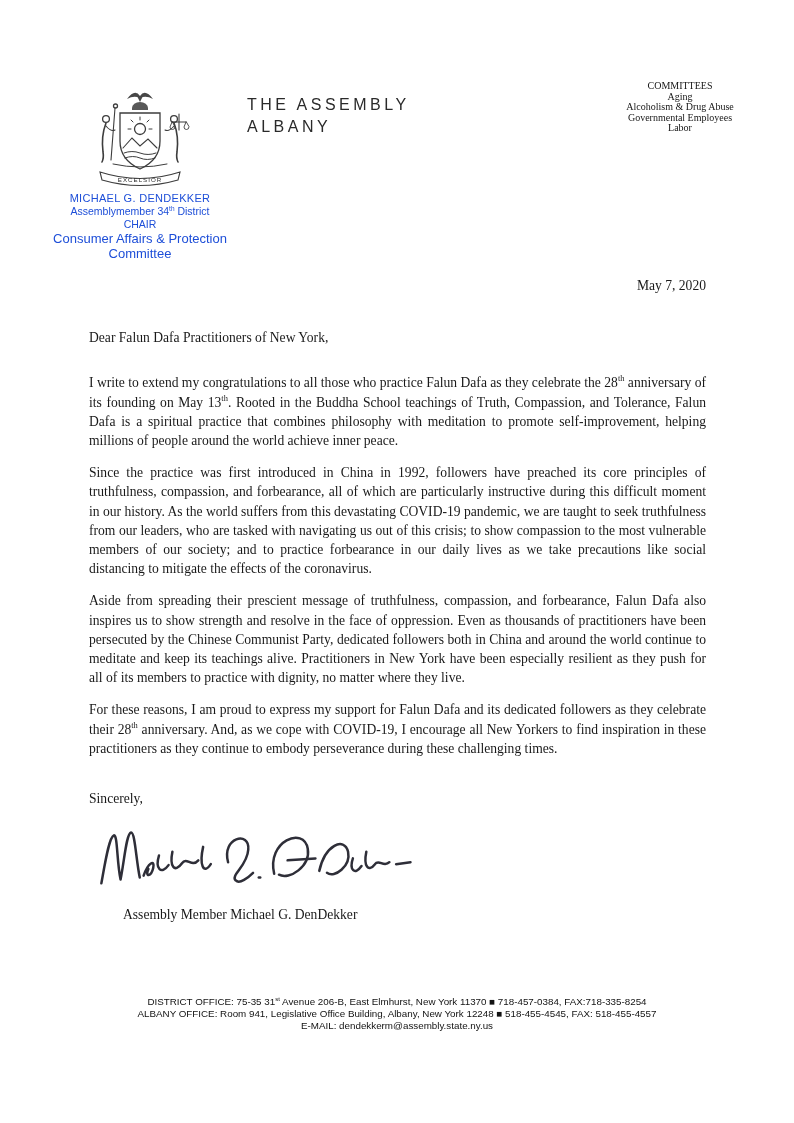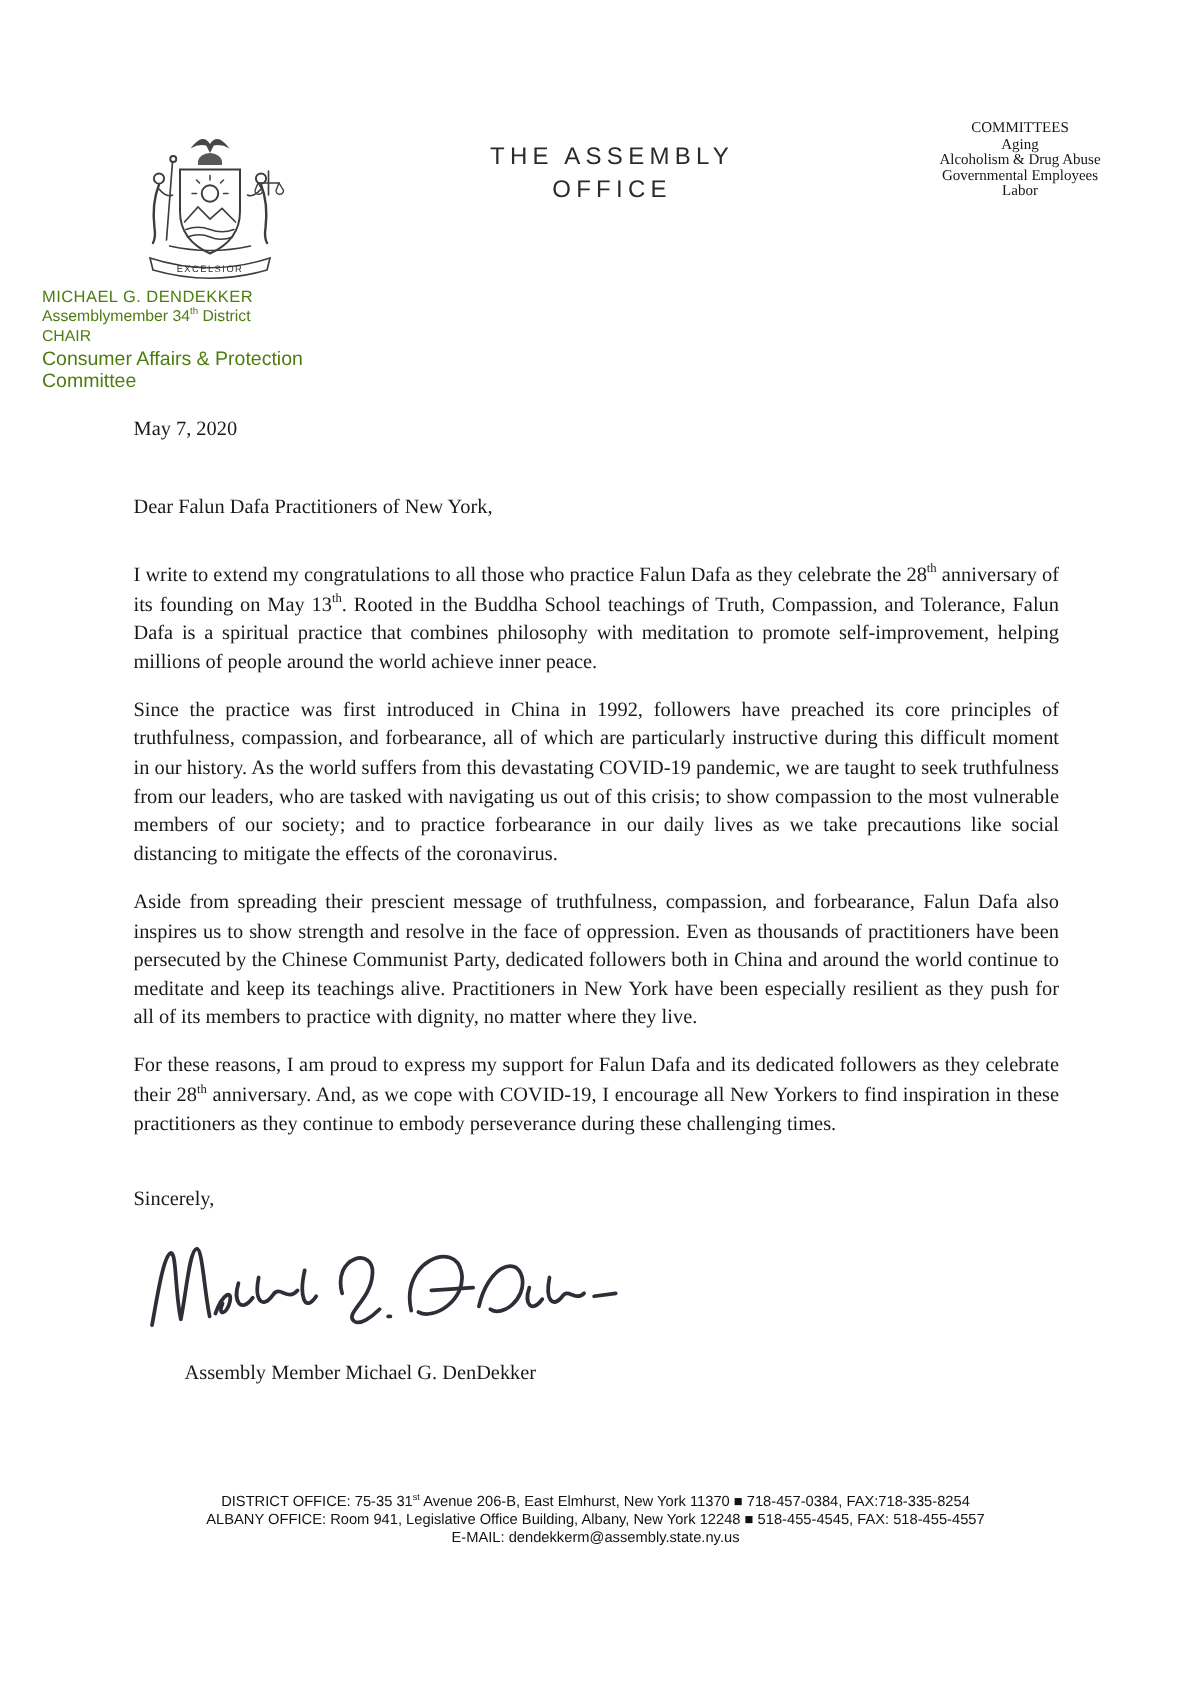--- a/index.html
+++ b/index.html
@@ -17,33 +17,33 @@
   
   .seal {
     position: absolute;
     left: 75px; top: 85px;
     width: 130px; height: 110px;
   }
   .member-block {
     position: absolute;
     left: 28px; top: 192px;
     width: 224px;
+    text-align: center;
     font-family: "Liberation Sans", sans-serif;
-    color: #4d7c0f;
+    color: #1d4ed8;
   }
   .member-name { font-size: 11px; letter-spacing: 0.3px; }
   .member-title { font-size: 10.5px; margin-top: 1px; }
   .chair-label { font-size: 10.5px; margin-top: 1px; }
   .chair-committee { font-size: 13px; margin-top: 1px; }
 
   .assembly-title {
     position: absolute;
     left: 247px; top: 94px;
     width: 322px;
-    text-align: center;
     font-family: "Liberation Sans", sans-serif;
     font-size: 16px;
     font-weight: 400;
     letter-spacing: 3.5px;
     line-height: 22px;
     color: #2a2a2a;
   }
 
   .committees {
     position: absolute;
@@ -60,21 +60,21 @@
   
   .letter {
     position: absolute;
     left: 89px; top: 276px;
     width: 617px;
     font-family: "Liberation Serif", serif;
     font-size: 13.6px;
     line-height: 19.2px;
     color: #191919;
   }
-  .date-line { text-align: left; }
+  .date-line { text-align: right; }
   .salutation { margin-top: 33px; }
   .letter p { margin: 0; text-align: justify; }
   .letter p.first { margin-top: 26px; }
   .letter p + p { margin-top: 13px; }
   .closing { margin-top: 31px; }
   sup { font-size: 62%; vertical-align: super; line-height: 0; }
 
   .signature {
     margin-top: 12px;
     margin-left: 4px;
@@ -140,21 +140,21 @@
 
   <div class="member-block">
     <div class="member-name">MICHAEL G. DENDEKKER</div>
     <div class="member-title">Assemblymember 34<sup>th</sup> District</div>
     <div class="chair-label">CHAIR</div>
     <div class="chair-committee">Consumer Affairs &amp; Protection Committee</div>
   </div>
 
   <div class="assembly-title">
     <div>THE ASSEMBLY</div>
-    <div>OFFICE</div>
+    <div>ALBANY</div>
   </div>
 
   <div class="committees">
     <div class="heading">COMMITTEES</div>
     <div>Aging</div>
     <div>Alcoholism &amp; Drug Abuse</div>
     <div>Governmental Employees</div>
     <div>Labor</div>
   </div>
 

